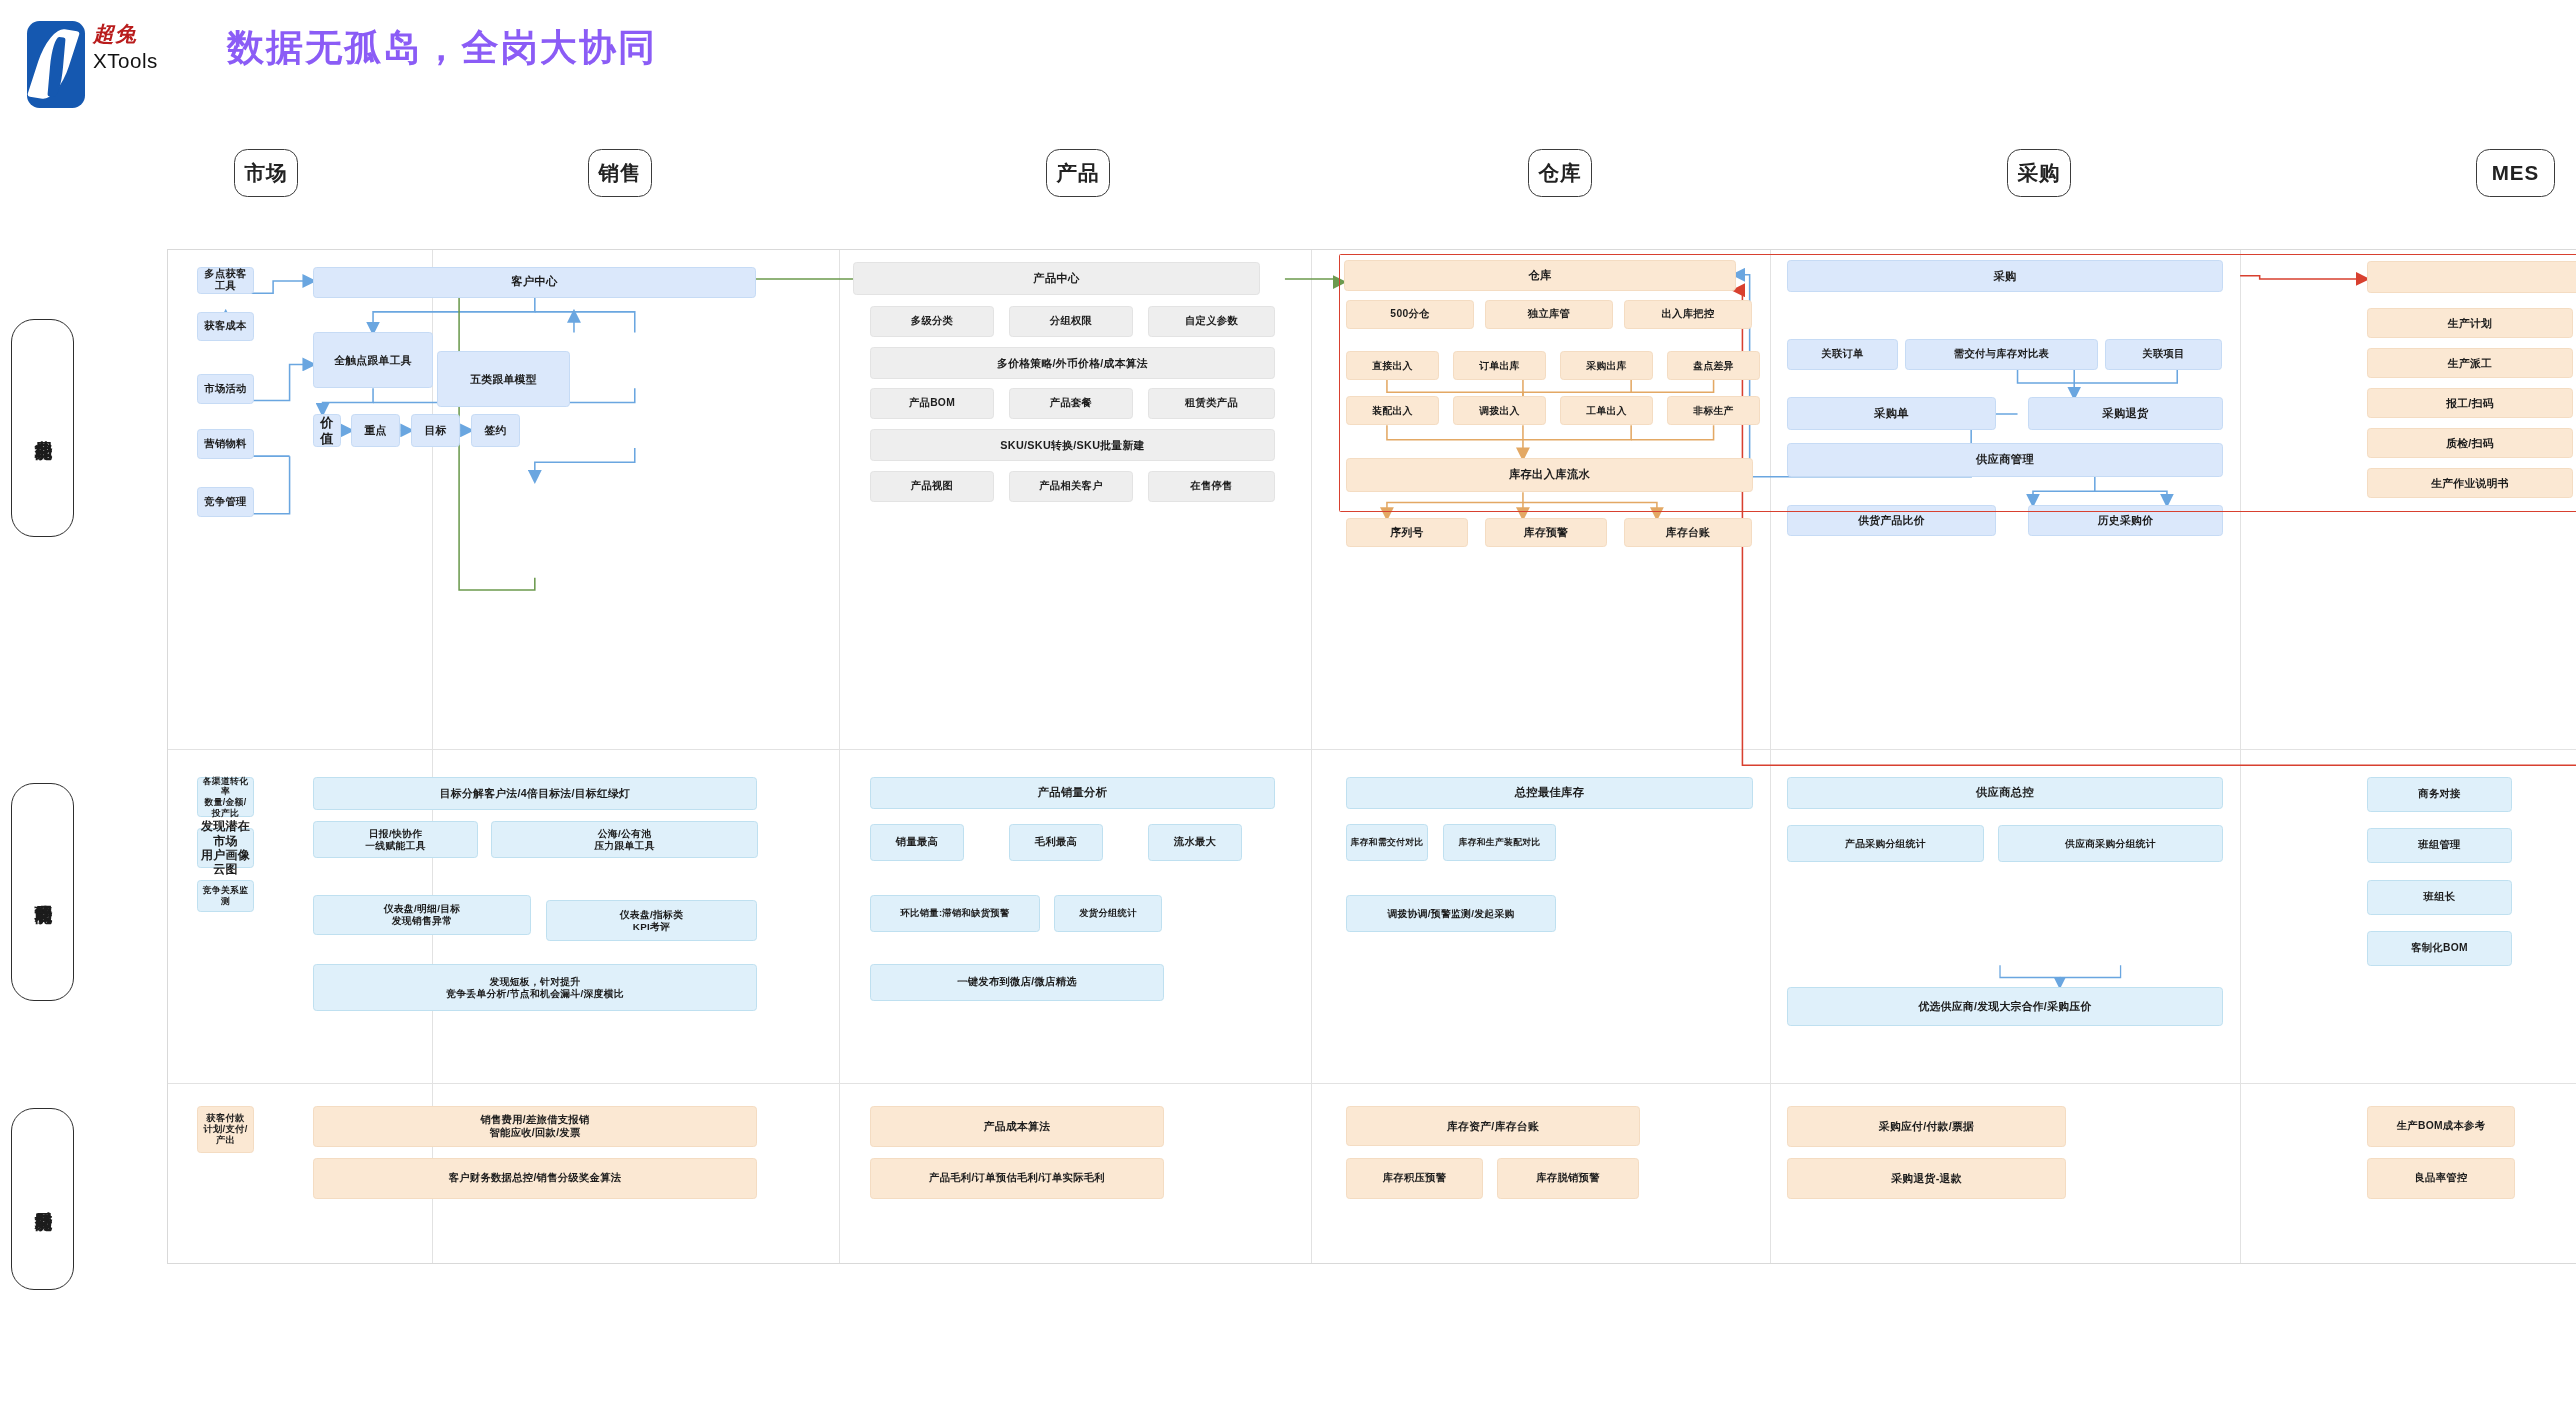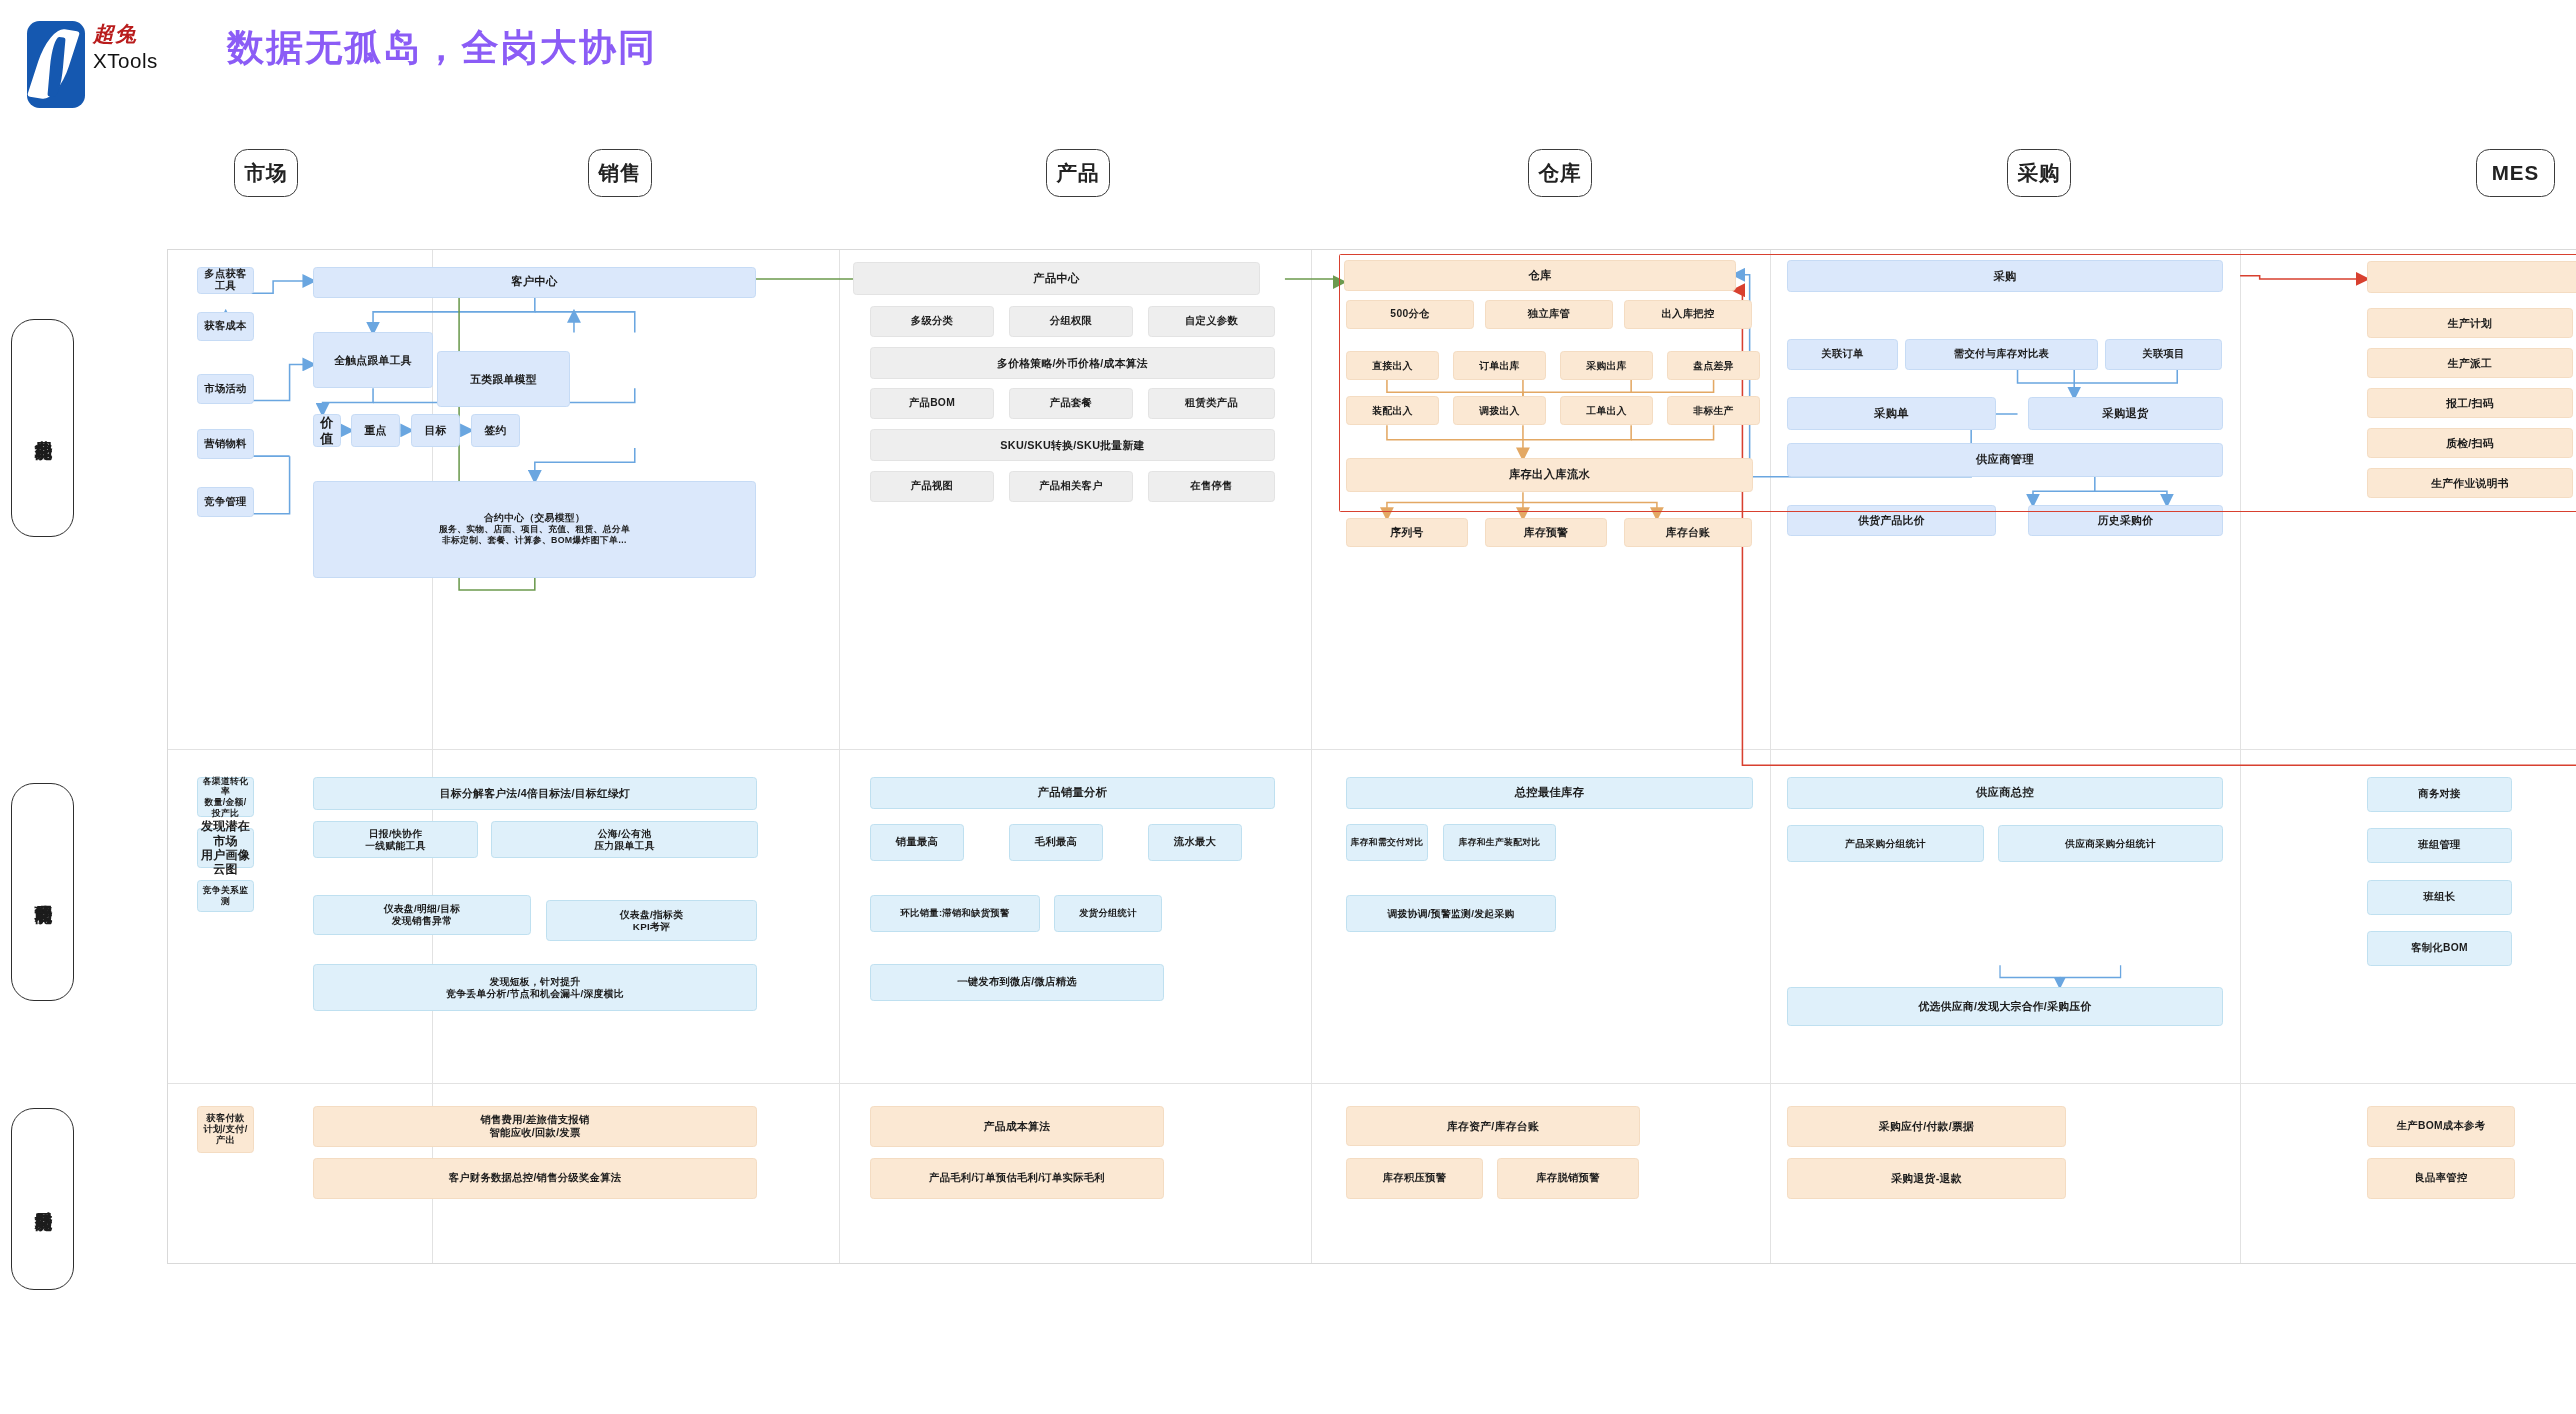--- a/index.html
+++ b/index.html
@@ -185,25 +185,20 @@
   <div class="box blue" style="left:29px;top:179px;width:57px;height:30px;font-size:10.3px;">营销物料</div>
   <div class="box blue" style="left:29px;top:237px;width:57px;height:30px;font-size:10.3px;">竞争管理</div>
 
   <div class="box blue" style="left:145px;top:16.5px;width:443px;height:31px;font-size:11.3px;">客户中心</div>
   <div class="box blue" style="left:145px;top:82px;width:120px;height:56px;font-size:10.8px;">全触点跟单工具</div>
   <div class="box blue" style="left:269px;top:82px;width:133px;height:56px;font-size:10.8px;margin-top:19px;">五类跟单模型</div>
   <div class="box blue" style="left:145px;top:164px;width:28px;height:33px;font-size:13px;">价值</div>
   <div class="box blue" style="left:183px;top:164px;width:49px;height:33px;font-size:10.8px;">重点</div>
   <div class="box blue" style="left:243px;top:164px;width:49px;height:33px;font-size:10.8px;">目标</div>
   <div class="box blue" style="left:303px;top:164px;width:49px;height:33px;font-size:10.8px;">签约</div>
-  <div class="box blue" style="left:145px;top:231px;width:443px;height:97px;flex-direction:column;">
-    <span style="font-size:9.8px;">合约中心（交易模型）</span>
-    <span style="font-size:8.8px;font-weight:bold;line-height:1.35;">服务、实物、店面、项目、充值、租赁、总分单
-非标定制、套餐、计算参、BOM爆炸图下单…</span>
-  </div>
 
   <div class="box grey" style="left:685px;top:12.4px;width:407px;height:33px;font-size:11.3px;">产品中心</div>
   <div class="box grey" style="left:702px;top:56px;width:124px;height:31px;font-size:10.3px;">多级分类</div>
   <div class="box grey" style="left:841px;top:56px;width:124px;height:31px;font-size:10.3px;">分组权限</div>
   <div class="box grey" style="left:980px;top:56px;width:127px;height:31px;font-size:10.3px;">自定义参数</div>
   <div class="box grey" style="left:702px;top:97px;width:405px;height:32px;font-size:10.8px;">多价格策略/外币价格/成本算法</div>
   <div class="box grey" style="left:702px;top:138px;width:124px;height:31px;font-size:10.3px;">产品BOM</div>
   <div class="box grey" style="left:841px;top:138px;width:124px;height:31px;font-size:10.3px;">产品套餐</div>
   <div class="box grey" style="left:980px;top:138px;width:127px;height:31px;font-size:10.3px;">租赁类产品</div>
   <div class="box grey" style="left:702px;top:179px;width:405px;height:32px;font-size:10.8px;">SKU/SKU转换/SKU批量新建</div>

